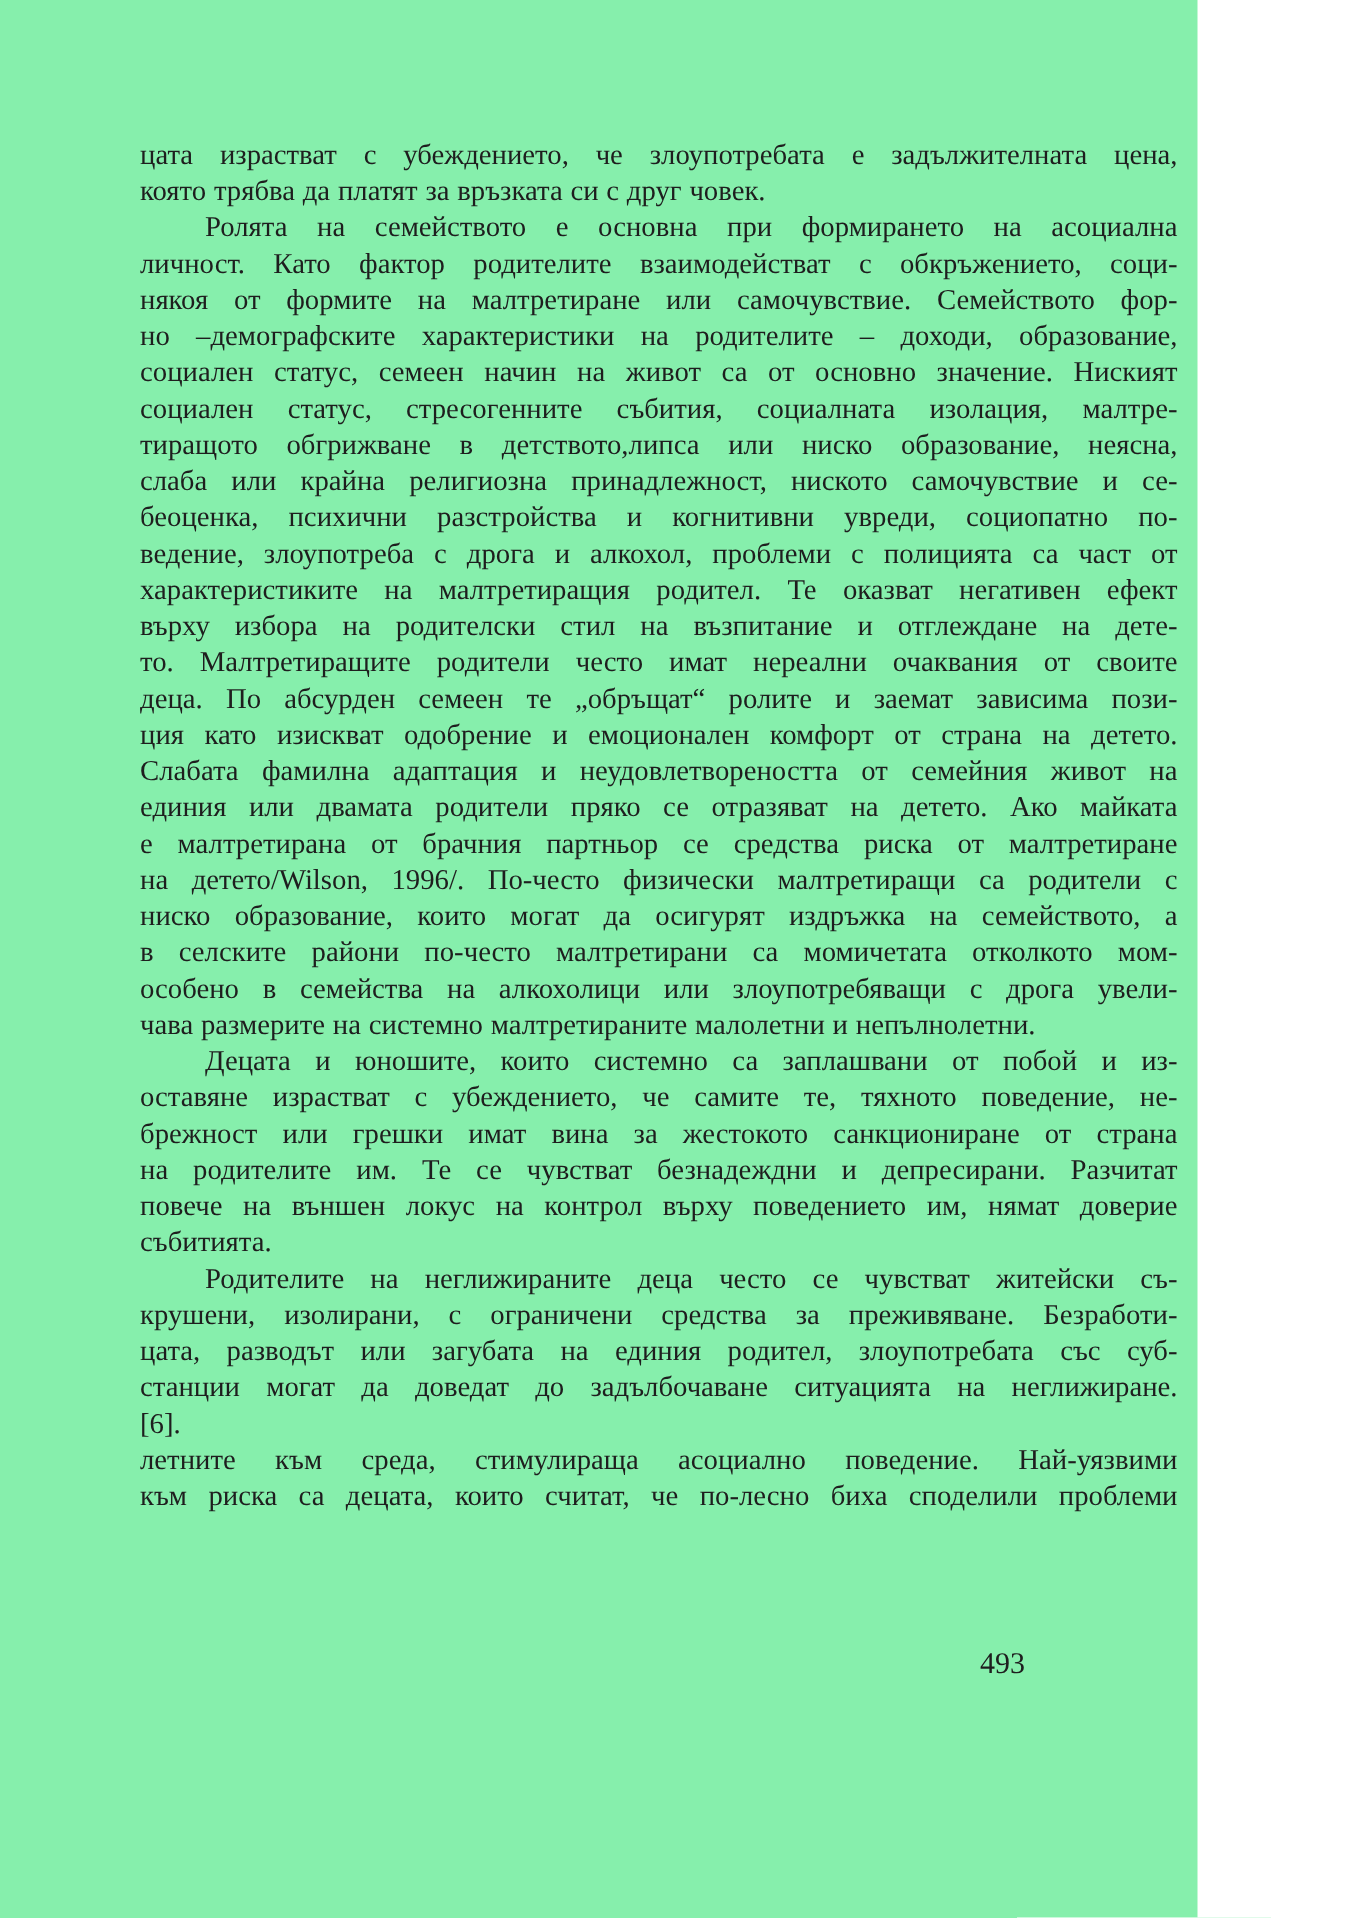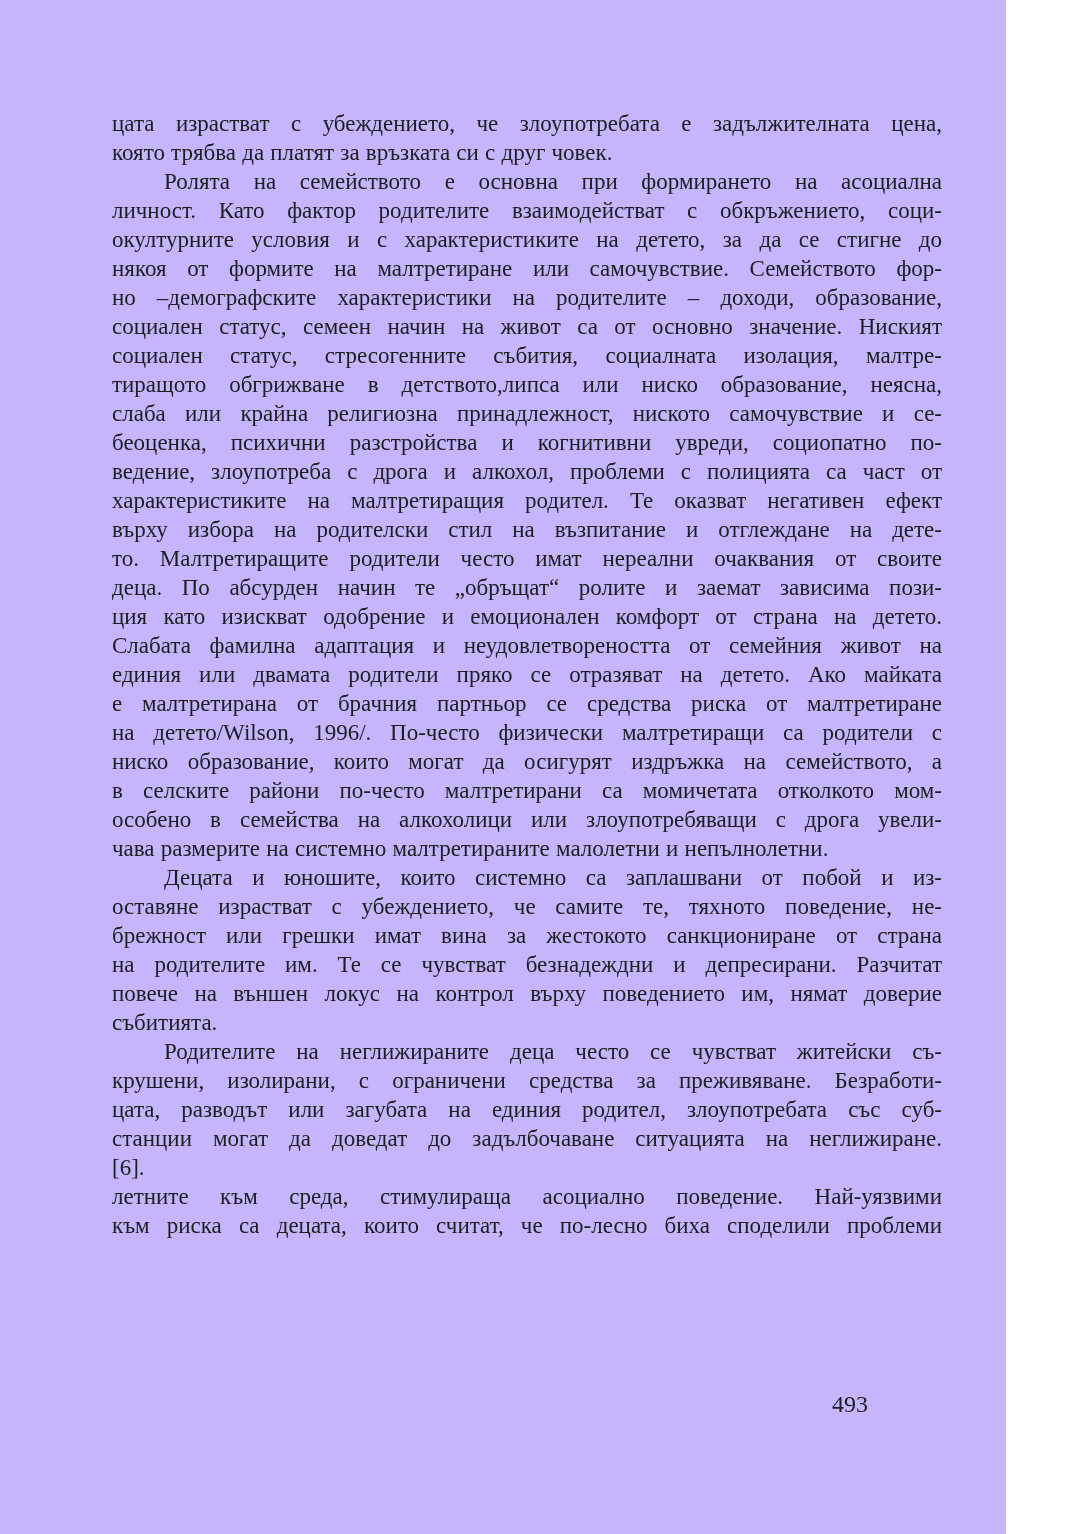--- a/index.html
+++ b/index.html
@@ -4,25 +4,24 @@
 <style>
   html, body {
     margin: 0;
     padding: 0;
     background: #ffffff;
   }
   .page {
     position: relative;
     width: 958px;
     height: 1534px;
-    background: #c4b5fd;
+    background: #86efac;
     color: #1e1e1e;
     font-family: "Liberation Serif", serif;
     overflow: hidden;
-    padding-left: 48px;
   }
   .text-block {
     position: absolute;
     left: 112px;
     top: 109px;
     width: 830px;
   }
   .paragraph {
     margin: 0;
     padding: 0;
@@ -37,52 +36,51 @@
     word-spacing: 0.02em;
   }
   .line.indent {
     text-indent: 52px;
   }
   .line.lastline {
     text-align-last: left;
   }
   .page-number {
     position: absolute;
-    top: 1390px;
+    top: 1317px;
     right: 138px;
     font-size: 24px;
     line-height: 29px;
     text-align: left;
   }
 </style>
 </head>
 <body>
 
 <div class="page">
   <div class="text-block">
       <div class="paragraph">
         <div class="line">цата израстват с убеждението, че злоупотребата е задължителната цена,</div>
         <div class="line lastline">която трябва да платят за връзката си с друг човек.</div>
       </div>
       <div class="paragraph">
         <div class="line indent">Ролята на семейството е основна при формирането на асоциална</div>
         <div class="line">личност. Като фактор родителите взаимодействат с обкръжението, соци-</div>
-        <div class="line">окултурните условия и с характеристиките на детето, за да се стигне до</div>
         <div class="line">някоя от формите на малтретиране или самочувствие. Семейството фор-</div>
         <div class="line">но –демографските характеристики на родителите – доходи, образование,</div>
         <div class="line">социален статус, семеен начин на живот са от основно значение. Ниският</div>
         <div class="line">социален статус, стресогенните събития, социалната изолация, малтре-</div>
         <div class="line">тиращото обгрижване в детството,липса или ниско образование, неясна,</div>
         <div class="line">слаба или крайна религиозна принадлежност, ниското самочувствие и се-</div>
         <div class="line">беоценка, психични разстройства и когнитивни увреди, социопатно по-</div>
         <div class="line">ведение, злоупотреба с дрога и алкохол, проблеми с полицията са част от</div>
         <div class="line">характеристиките на малтретиращия родител. Те оказват негативен ефект</div>
         <div class="line">върху избора на родителски стил на възпитание и отглеждане на дете-</div>
         <div class="line">то. Малтретиращите родители често имат нереални очаквания от своите</div>
-        <div class="line">деца. По абсурден начин те „обръщат“ ролите и заемат зависима пози-</div>
+        <div class="line">деца. По абсурден семеен те „обръщат“ ролите и заемат зависима пози-</div>
         <div class="line">ция като изискват одобрение и емоционален комфорт от страна на детето.</div>
         <div class="line">Слабата фамилна адаптация и неудовлетвореността от семейния живот на</div>
         <div class="line">единия или двамата родители пряко се отразяват на детето. Ако майката</div>
         <div class="line">е малтретирана от брачния партньор се средства риска от малтретиране</div>
         <div class="line">на детето/Wilson, 1996/. По-често физически малтретиращи са родители с</div>
         <div class="line">ниско образование, които могат да осигурят издръжка на семейството, а</div>
         <div class="line">в селските райони по-често малтретирани са момичетата отколкото мом-</div>
         <div class="line">особено в семейства на алкохолици или злоупотребяващи с дрога увели-</div>
         <div class="line lastline">чава размерите на системно малтретираните малолетни и непълнолетни.</div>
       </div>

